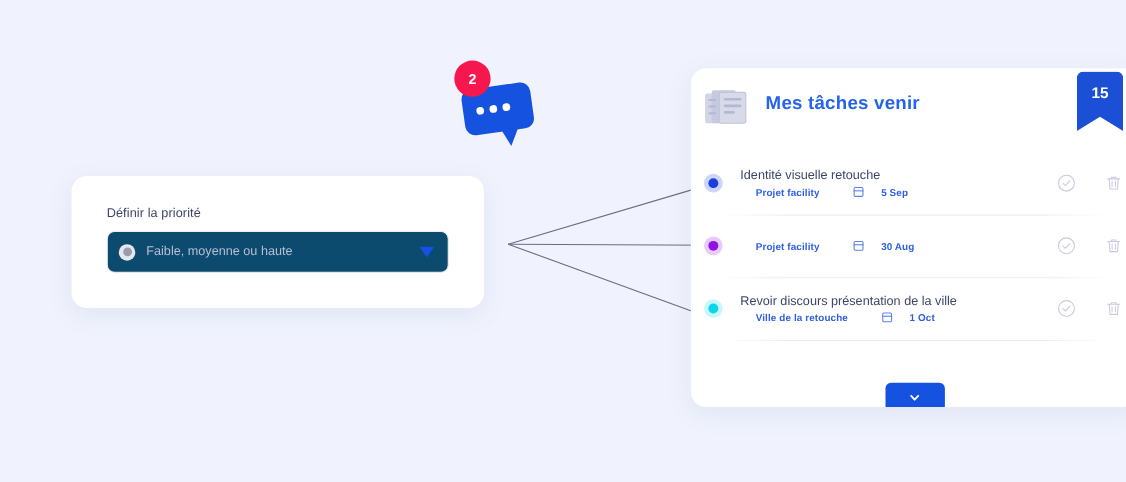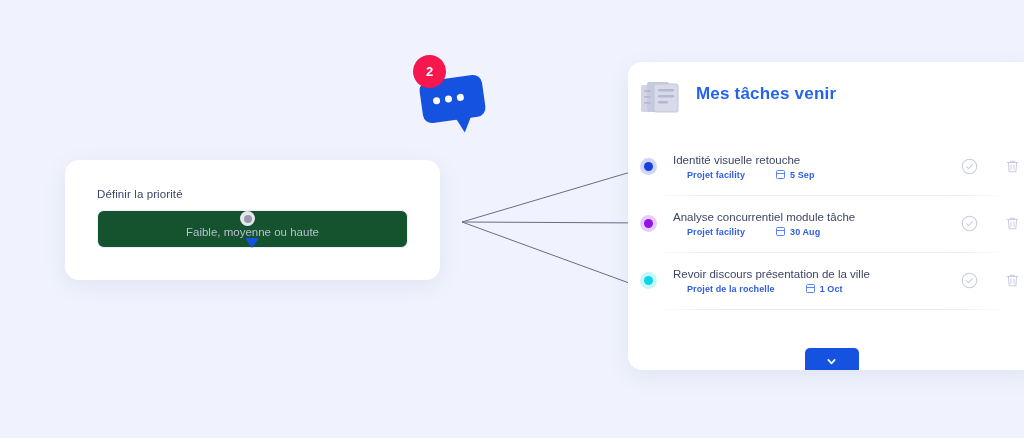--- a/index.html
+++ b/index.html
@@ -55,25 +55,24 @@
   }
 
   .priority-input {
     position: absolute;
     left: 32px;
     top: 50px;
     width: 311px;
     height: 38px;
     border: 1px solid #eceefb;
     border-radius: 7px;
-    background: #14532d;
+    background: #0c4a6e;
     display: flex;
     align-items: center;
     padding: 0 10px;
-    flex-direction: column;
   }
 
   .radio-icon {
     width: 15px; height: 15px;
     border-radius: 50%;
     background: #e6e6ee;
     position: relative;
     flex: 0 0 auto;
     margin-right: 10px;
   }
@@ -272,21 +271,21 @@
     font-size: 9px;
     font-weight: bold;
     color: #2f5fe0;
     letter-spacing: 0.1px;
   }
   .task-project { margin-right: 18px; white-space: nowrap; margin-left: 14px; }
 
   .task-date {
     display: flex;
     align-items: center;
-    gap: 5px;
+    gap: 16px;
     white-space: nowrap;
     padding-left: 13px;
   }
 
   .cal-icon {
     width: 9px; height: 9px;
     border: 1px solid #5b83ec;
     border-radius: 1.5px;
     position: relative;
     flex: 0 0 auto;
@@ -373,20 +372,23 @@
         <rect x="18" y="11" width="16" height="2.4" rx="1.2" fill="#b4b8d0"></rect>
         <rect x="18" y="17" width="16" height="2.4" rx="1.2" fill="#b4b8d0"></rect>
         <rect x="18" y="23" width="10" height="2.4" rx="1.2" fill="#b4b8d0"></rect>
         <rect x="4" y="12" width="7" height="1.8" rx="0.9" fill="#b4b8d0"></rect>
         <rect x="4" y="18" width="7" height="1.8" rx="0.9" fill="#b4b8d0"></rect>
         <rect x="4" y="24" width="7" height="1.8" rx="0.9" fill="#b4b8d0"></rect>
       </svg>
 
       <div class="tasks-title">Mes tâches venir</div>
 
+      <div class="ribbon">
+        <span>15</span>
+      </div>
     </div>
 
     <div class="task-list">
 
       <div class="task-row">
         <span class="task-dot" style="background:#1a3fe0"></span>
         <div class="task-text">
           <div class="task-title">Identité visuelle retouche</div>
           <div class="task-meta">
             <span class="task-project">Projet facility</span>
@@ -406,21 +408,20 @@
             <path d="M7.6 5.2 V3.8 H12.4 V5.2" stroke="#c9cbe0" stroke-width="1.2" stroke-linecap="round" stroke-linejoin="round"></path>
             <path d="M5.2 5.6 L6 16.2 H14 L14.8 5.6" stroke="#c9cbe0" stroke-width="1.2" stroke-linecap="round" stroke-linejoin="round"></path>
             <path d="M8.2 8 V13.6 M11.8 8 V13.6" stroke="#c9cbe0" stroke-width="1.1" stroke-linecap="round"></path>
           </svg>
         </div>
       </div>
 
       <div class="task-row">
         <span class="task-dot" style="background:#9013e8"></span>
         <div class="task-text">
-          <div class="task-title">Analyse concurrentiel module tâche</div>
           <div class="task-meta">
             <span class="task-project">Projet facility</span>
             <span class="task-date">
               <span class="cal-icon"></span>
               <span>30 Aug</span>
             </span>
           </div>
         </div>
         <div class="task-actions">
           <svg class="icon-btn" viewBox="0 0 20 20" fill="none" xmlns="http://www.w3.org/2000/svg">
@@ -434,21 +435,21 @@
             <path d="M8.2 8 V13.6 M11.8 8 V13.6" stroke="#c9cbe0" stroke-width="1.1" stroke-linecap="round"></path>
           </svg>
         </div>
       </div>
 
       <div class="task-row">
         <span class="task-dot" style="background:#0ad6e8"></span>
         <div class="task-text">
           <div class="task-title">Revoir discours présentation de la ville</div>
           <div class="task-meta">
-            <span class="task-project">Projet de la rochelle</span>
+            <span class="task-project">Ville de la retouche</span>
             <span class="task-date">
               <span class="cal-icon"></span>
               <span>1 Oct</span>
             </span>
           </div>
         </div>
         <div class="task-actions">
           <svg class="icon-btn" viewBox="0 0 20 20" fill="none" xmlns="http://www.w3.org/2000/svg">
             <circle cx="10" cy="10" r="8.5" stroke="#c9cbe0" stroke-width="1.2"></circle>
             <path d="M6.4 10.2 L8.9 12.6 L13.6 7.6" stroke="#c9cbe0" stroke-width="1.2" stroke-linecap="round" stroke-linejoin="round"></path>

